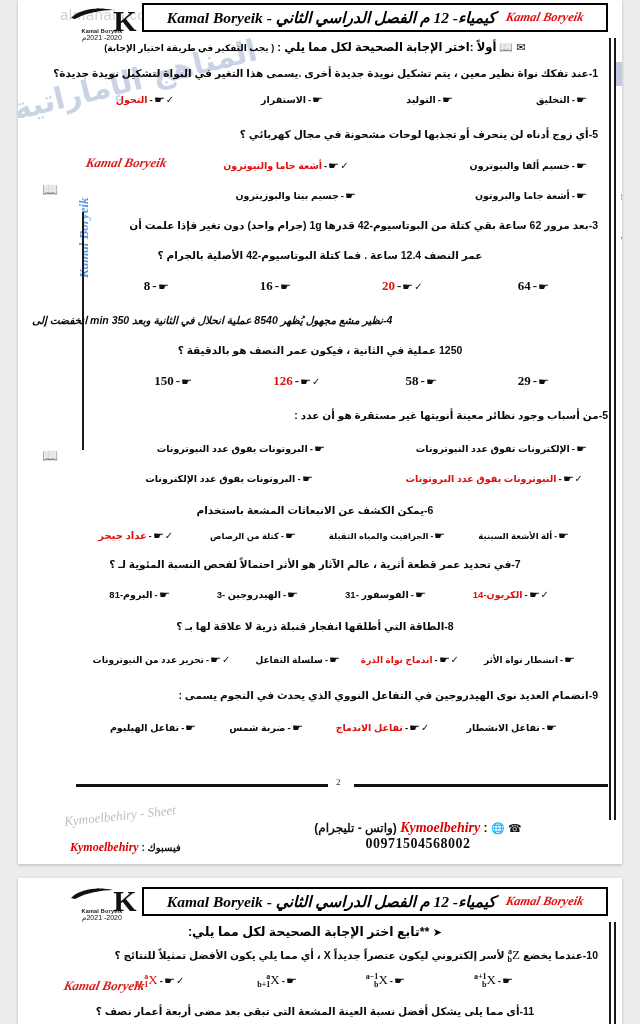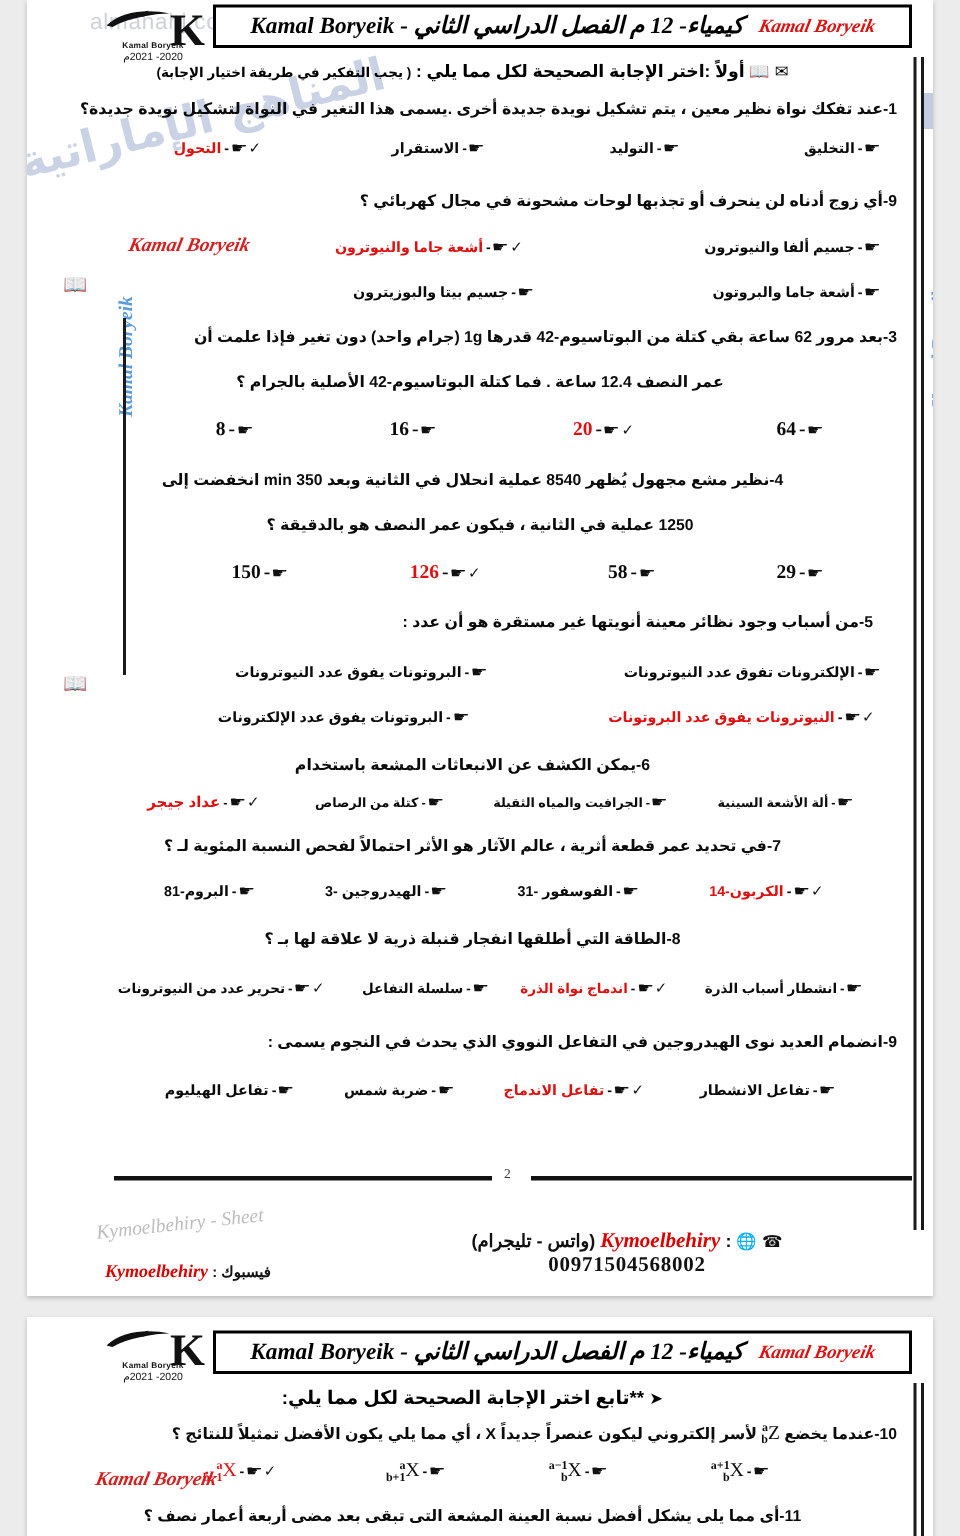--- a/index.html
+++ b/index.html
@@ -361,21 +361,21 @@
           <span class="opt correct">
             <span class="tick">✓</span>
             <span class="bullet">☛</span>
               <span>-</span>
             <span class="otxt">التحول</span>
           </span>
         </div>
       </div>
 
       <div class="content" style="top:127px;">
-        <div class="qline" style="text-align:right; padding-right:10px;">9-أي زوج أدناه لن ينحرف أو تجذبها لوحات مشحونة في مجال كهربائي ؟</div>
+        <div class="qline" style="text-align:right; padding-right:10px;">5-أي زوج أدناه لن ينحرف أو تجذبها لوحات مشحونة في مجال كهربائي ؟</div>
       </div>
       <div class="wm-red" style="left:68px; top:155px; font-size:13px; transform:skewX(-12deg);">Kamal Boryeik</div>
       <div class="content" style="top:160px;">
         <div class="opts" style="justify-content:flex-start; padding-right:22px; gap:118px;">
           <span class="opt">
             <span class="bullet">☛</span>
               <span>-</span>
             <span class="otxt">جسيم ألفا والنيوترون</span>
           </span>
           <span class="opt correct">
@@ -428,21 +428,21 @@
           </span>
           <span class="opt">
             <span class="bullet">☛</span>
               <span>-</span>
             <span class="otxt">8</span>
           </span>
         </div>
       </div>
 
       <div class="content" style="top:313px;">
-        <div class="qline" style="text-align:center; padding-right:10px;">4-نظير مشع مجهول يُظهر 8540 عملية انحلال في الثانية وبعد 350 min انخفضت إلى</div>
+        <div class="qline" style="text-align:left; padding-right:10px;font-style:italic;">4-نظير مشع مجهول يُظهر 8540 عملية انحلال في الثانية وبعد 350 min انخفضت إلى</div>
       </div>
       <div class="content" style="top:343px;">
         <div class="qline" style="text-align:center;">1250 عملية في الثانية ، فيكون عمر النصف هو بالدقيقة ؟</div>
       </div>
       <div class="content" style="top:373px;">
         <div class="opts num-ans" style="justify-content:flex-start; padding-right:60px; gap:82px;">
           <span class="opt">
             <span class="bullet">☛</span>
               <span>-</span>
             <span class="otxt">29</span>
@@ -460,21 +460,21 @@
           </span>
           <span class="opt">
             <span class="bullet">☛</span>
               <span>-</span>
             <span class="otxt">150</span>
           </span>
         </div>
       </div>
 
       <div class="content" style="top:408px;">
-        <div class="qline" style="text-align:right; padding-right:26px;">5-من أسباب وجود نظائر معينة أنويتها غير مستقرة هو أن عدد :</div>
+        <div class="qline" style="text-align:right; padding-right:0;">5-من أسباب وجود نظائر معينة أنويتها غير مستقرة هو أن عدد :</div>
       </div>
       <div class="book-icon" style="left:24px; top:448px;">📖</div>
       <div class="content" style="top:443px;">
         <div class="opts" style="justify-content:flex-start; padding-right:22px; gap:92px;">
           <span class="opt">
             <span class="bullet">☛</span>
               <span>-</span>
             <span class="otxt">الإلكترونات تفوق عدد النيوترونات</span>
           </span>
           <span class="opt">
@@ -559,21 +559,21 @@
       </div>
 
       <div class="content" style="top:619px;">
         <div class="qline" style="text-align:center; padding-right:10px;">8-الطاقة التي أطلقها انفجار قنبلة ذرية لا علاقة لها بـ   ؟</div>
       </div>
       <div class="content" style="top:654px;">
         <div class="opts" style="justify-content:flex-start; padding-right:34px; gap:22px; font-size:9px;">
           <span class="opt">
             <span class="bullet">☛</span>
               <span>-</span>
-            <span class="otxt">انشطار أسباب الذرة</span>
+            <span class="otxt">انشطار نواة الأثر</span>
           </span>
           <span class="opt correct">
             <span class="tick">✓</span>
             <span class="bullet">☛</span>
               <span>-</span>
             <span class="otxt">اندماج نواة الذرة</span>
           </span>
           <span class="opt">
             <span class="bullet">☛</span>
               <span>-</span>

